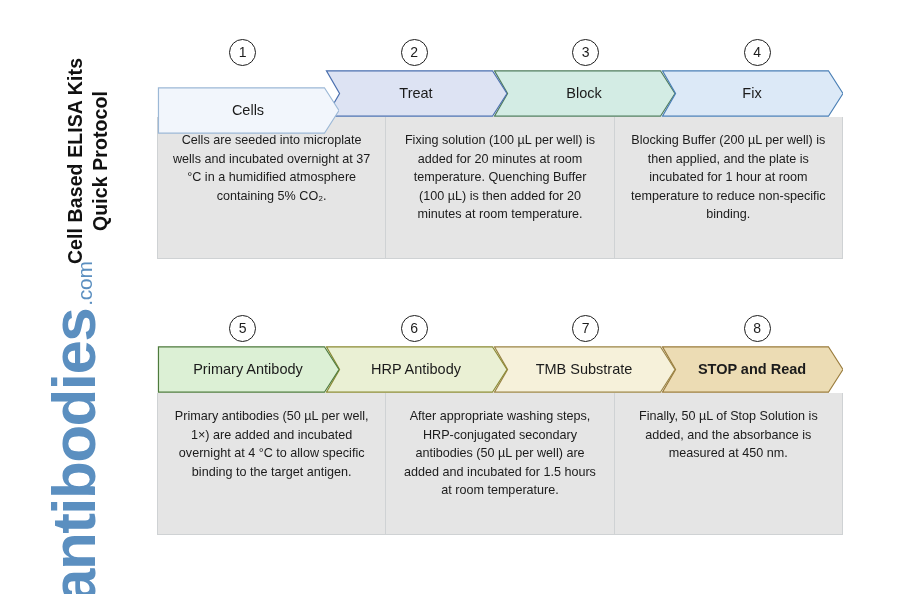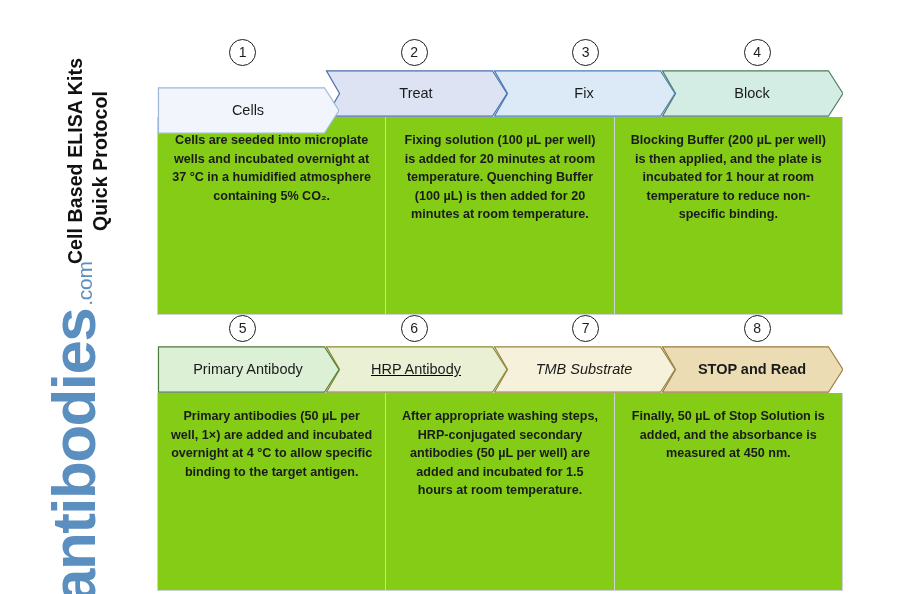--- a/index.html
+++ b/index.html
@@ -145,26 +145,25 @@
     text-align: center;
     padding: 0 16px;
     line-height: 1.15;
   }
   
   .chev + .chev { margin-left: -14px; }
 
   .body-strip {
     position: relative;
     display: flex;
-    height: 198px;
+    height: 142px;
     border: 1px solid #cfd2d4;
     border-top: none;
     box-sizing: border-box;
-    background: #84cc16;
-    font-weight: bold;
+    background: #e5e5e5;
   }
   .body-cell {
     flex: 1 1 0;
     box-sizing: border-box;
     border-right: 1px solid #cfd2d4;
     padding: 14px 13px;
     display: flex;
     align-items: flex-start;
     justify-content: center;
   }
@@ -217,31 +216,31 @@
             <path d="M 0.8,0.8 L 92,0.8 L 100,23.5 L 92,46.2 L 0.8,46.2 Z" fill="#f2f6fc" stroke="#9cb8d6" stroke-width="1.2" vector-effect="non-scaling-stroke"></path>
           </svg>
           <div class="chev-label">Cells</div>
         </div>
         <div class="chev" style="z-index: 3;">
           <svg viewBox="0 0 100 47" preserveAspectRatio="none">
             <path d="M 0.8,0.8 L 92,0.8 L 100,23.5 L 92,46.2 L 0.8,46.2 L 8,23.5 Z" fill="#dde3f3" stroke="#4a6fae" stroke-width="1.2" vector-effect="non-scaling-stroke"></path>
           </svg>
           <div class="chev-label">Treat</div>
         </div>
+        <div class="chev" style="z-index: 1;">
+          <svg viewBox="0 0 100 47" preserveAspectRatio="none">
+            <path d="M 0.8,0.8 L 92,0.8 L 100,23.5 L 92,46.2 L 0.8,46.2 L 8,23.5 Z" fill="#d3ece4" stroke="#4f7c5c" stroke-width="1.2" vector-effect="non-scaling-stroke"></path>
+          </svg>
+          <div class="chev-label">Block</div>
+        </div>
         <div class="chev" style="z-index: 2;">
           <svg viewBox="0 0 100 47" preserveAspectRatio="none">
             <path d="M 0.8,0.8 L 92,0.8 L 100,23.5 L 92,46.2 L 0.8,46.2 L 8,23.5 Z" fill="#dce9f7" stroke="#4a7fb5" stroke-width="1.2" vector-effect="non-scaling-stroke"></path>
           </svg>
           <div class="chev-label">Fix</div>
-        </div>
-        <div class="chev" style="z-index: 1;">
-          <svg viewBox="0 0 100 47" preserveAspectRatio="none">
-            <path d="M 0.8,0.8 L 92,0.8 L 100,23.5 L 92,46.2 L 0.8,46.2 L 8,23.5 Z" fill="#d3ece4" stroke="#4f7c5c" stroke-width="1.2" vector-effect="non-scaling-stroke"></path>
-          </svg>
-          <div class="chev-label">Block</div>
         </div>
       </div>
     <div class="body-strip">
         <div class="body-cell">
           <div class="body-text">Cells are seeded into microplate wells and incubated overnight at 37 °C in a humidified atmosphere containing 5% CO₂.</div>
         </div>
         <div class="body-cell">
           <div class="body-text">Fixing solution (100 µL per well) is added for 20 minutes at room temperature. Quenching Buffer (100 µL) is then added for 20 minutes at room temperature.</div>
         </div>
         <div class="body-cell">
@@ -265,27 +264,27 @@
           <div class="badge">8</div>
         </div>
       </div>
     <div class="chevron-strip">
         <div class="chev" style="z-index: 4;">
           <svg viewBox="0 0 100 47" preserveAspectRatio="none">
             <path d="M 0.8,0.8 L 92,0.8 L 100,23.5 L 92,46.2 L 0.8,46.2 Z" fill="#dcf0d5" stroke="#4d7a3c" stroke-width="1.2" vector-effect="non-scaling-stroke"></path>
           </svg>
           <div class="chev-label">Primary Antibody</div>
         </div>
-        <div class="chev" style="z-index: 3; text-decoration: underline;">
+        <div class="chev" style="z-index: 3;">
           <svg viewBox="0 0 100 47" preserveAspectRatio="none">
             <path d="M 0.8,0.8 L 92,0.8 L 100,23.5 L 92,46.2 L 0.8,46.2 L 8,23.5 Z" fill="#eaf0d4" stroke="#8a8a33" stroke-width="1.2" vector-effect="non-scaling-stroke"></path>
           </svg>
           <div class="chev-label">HRP Antibody</div>
         </div>
-        <div class="chev" style="z-index: 2; font-style: italic;">
+        <div class="chev" style="z-index: 2;">
           <svg viewBox="0 0 100 47" preserveAspectRatio="none">
             <path d="M 0.8,0.8 L 92,0.8 L 100,23.5 L 92,46.2 L 0.8,46.2 L 8,23.5 Z" fill="#f6f1da" stroke="#9a8445" stroke-width="1.2" vector-effect="non-scaling-stroke"></path>
           </svg>
           <div class="chev-label">TMB Substrate</div>
         </div>
         <div class="chev" style="z-index: 1; font-weight: bold;">
           <svg viewBox="0 0 100 47" preserveAspectRatio="none">
             <path d="M 0.8,0.8 L 92,0.8 L 100,23.5 L 92,46.2 L 0.8,46.2 L 8,23.5 Z" fill="#ecdcb4" stroke="#9a7c3d" stroke-width="1.2" vector-effect="non-scaling-stroke"></path>
           </svg>
           <div class="chev-label">STOP and Read</div>

